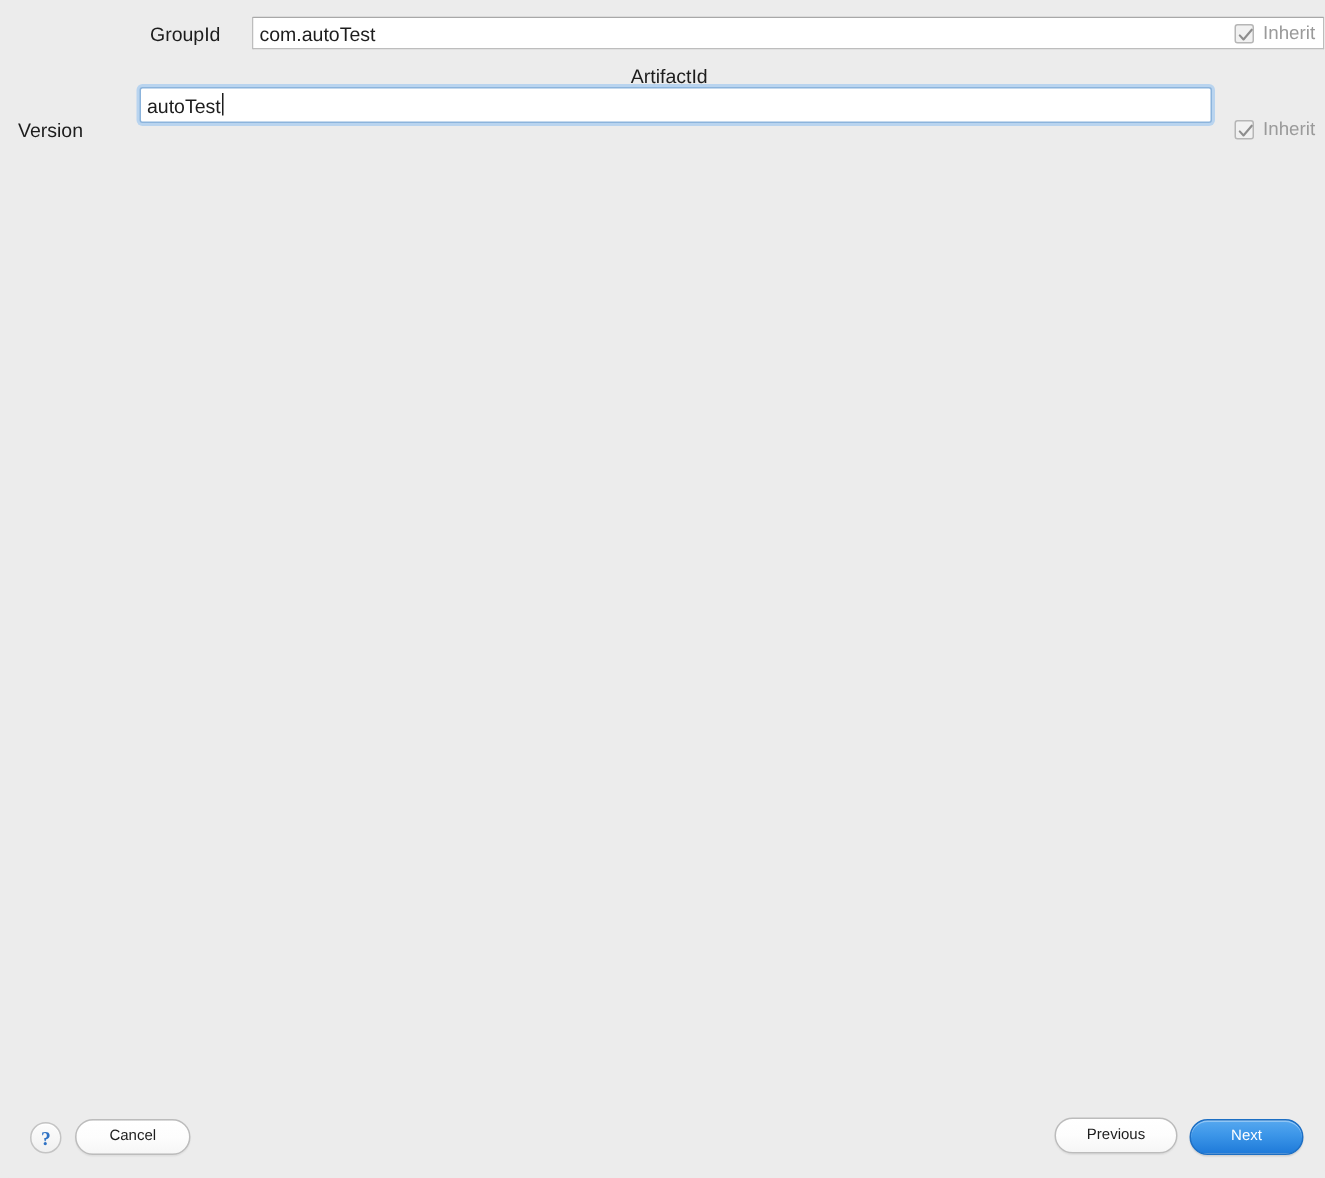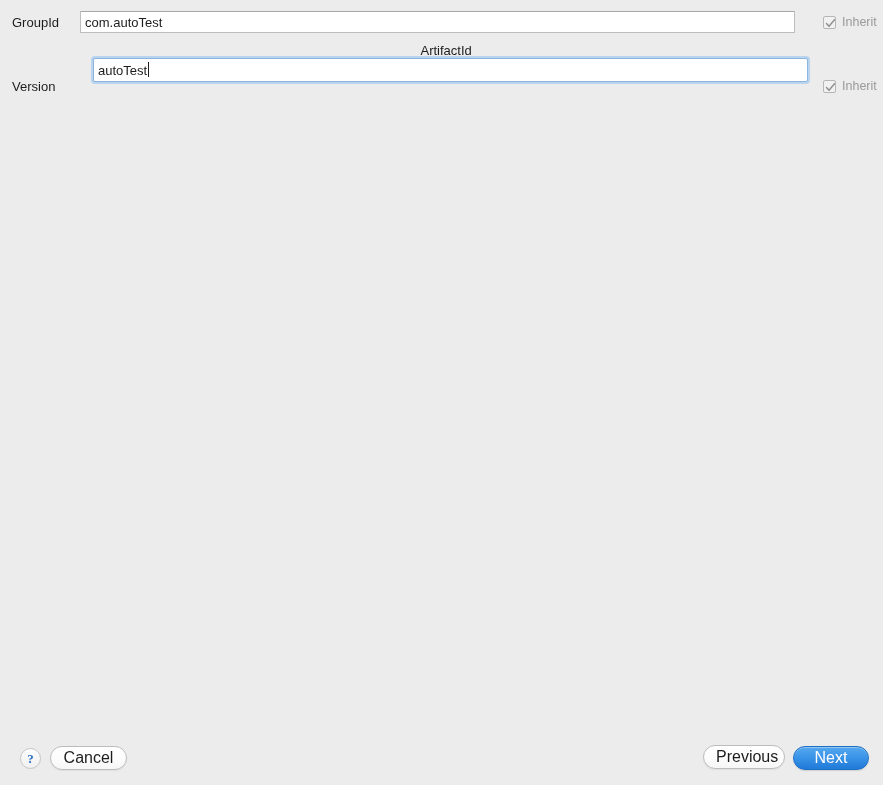--- a/index.html
+++ b/index.html
@@ -82,21 +82,21 @@
   }
 
   .form-row {
     position: absolute;
     left: 0;
     right: 0;
     height: 22px;
     display: flex;
     align-items: center;
   }
-  .form-row.r-group    { top: 11px; }
+  .form-row.r-group    { top: 11px; justify-content: flex-end; }
   .form-row.r-artifact { top: 43px; flex-direction: column; }
   .form-row.r-version  { top: 75px; }
 
   .field-label {
     width: 66px;
     padding-left: 12px;
     box-sizing: border-box;
     font-size: 13px;
     color: #1d1d1d;
     white-space: nowrap;
@@ -212,21 +212,21 @@
     text-align: center;
     box-sizing: border-box;
     font-family: "Liberation Serif", serif;
   }
 
   .btn {
     position: absolute;
     box-sizing: border-box;
     height: 24px;
     border-radius: 12px;
-    font-size: 16px;
+    font-size: 10px;
     font-family: "Liberation Sans", sans-serif;
     text-align: center;
     line-height: 22px;
     padding: 0 12px;
     cursor: default;
     user-select: none;
   }
   .btn-default {
     background: linear-gradient(to bottom, #ffffff 0%, #fdfdfd 50%, #f6f6f6 100%);
     border: 1px solid #bcbcbc;

